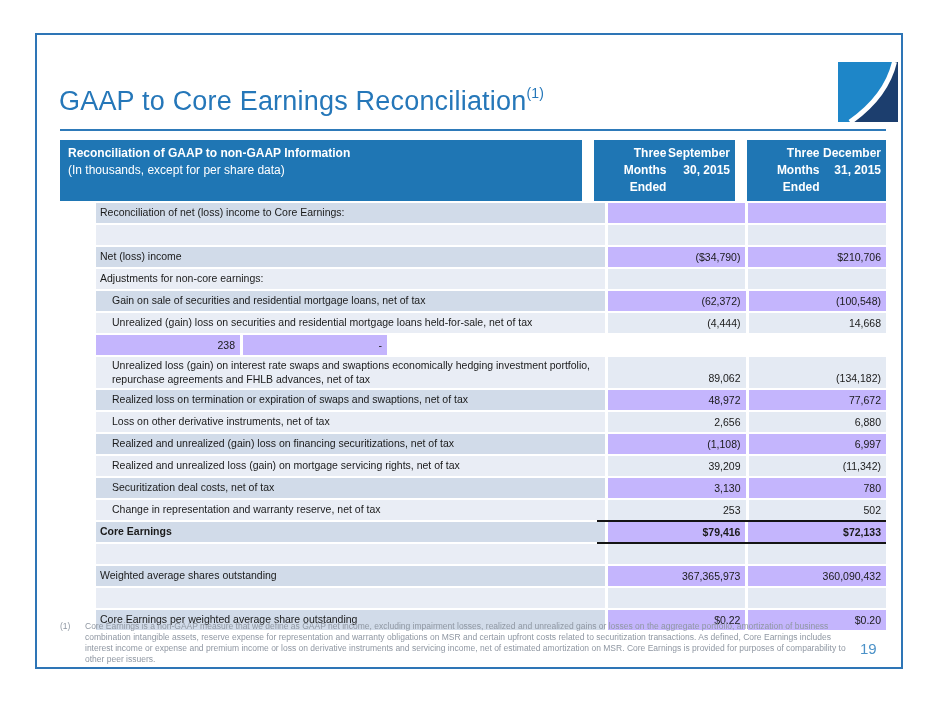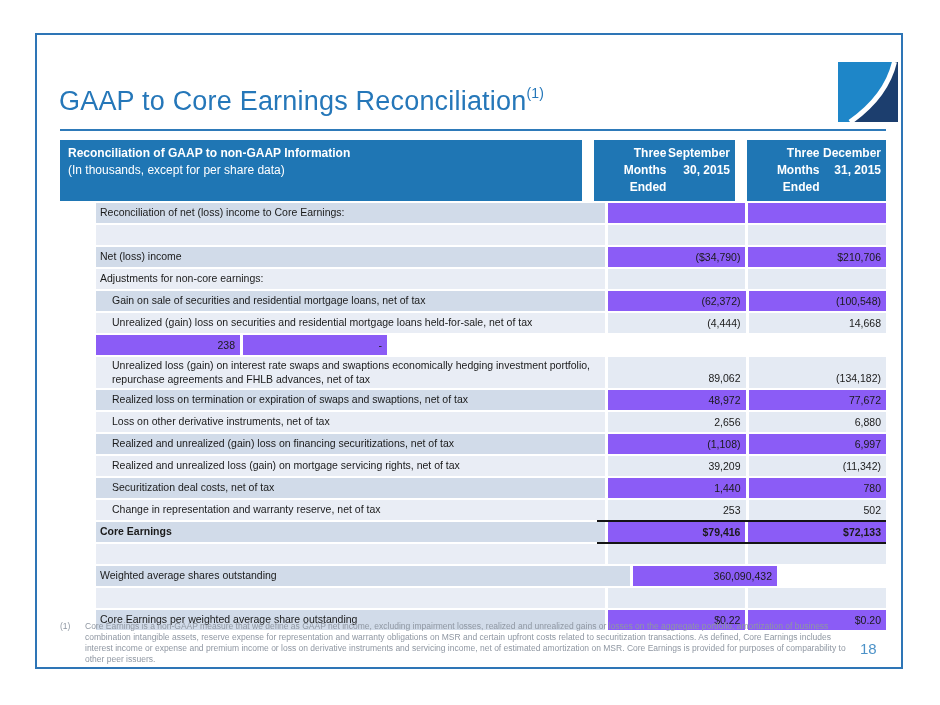--- a/index.html
+++ b/index.html
@@ -15,21 +15,21 @@
   .th-label{width:534px;padding:5px 8px;font-size:12px;line-height:17px;}
   .th-label .l1{font-weight:bold;}
   .th-col{width:144px;text-align:right;font-weight:bold;font-size:12px;line-height:17px;padding:5px 5px;display:flex;flex-direction:row;justify-content:center;}
   .th-col.c2{width:142px;}
   .trow{display:flex;gap:3px;margin-top:2px;min-height:20px;position:relative;padding-left:36px;}
   .cl{width:534px;box-sizing:border-box;padding:2px 6px 2px 4px;line-height:1.3;display:flex;align-items:center;}
   .cl.indent{padding-left:16px;}
   .cv{width:144px;box-sizing:border-box;padding:3px 5px;display:flex;align-items:flex-end;justify-content:flex-end;line-height:1.25;}
   .cv.c2{width:144px;}
   .dark .cl{background:#d1dbe9;}
-  .dark .cv{background:#8b5cf6;}
+  .dark .cv{background:#c4b5fd;}
   .light .cl{background:#e9edf5;}
   .light .cv{background:#e4eaf3;}
   .bold{font-weight:bold;border-radius:6px;}
   .total::before{content:"";position:absolute;left:537px;right:0;top:-2px;height:2px;background:#141414;}
   .total::after{content:"";position:absolute;left:537px;right:0;bottom:-2px;height:2px;background:#141414;}
   .footnote{position:absolute;left:60px;top:621px;width:792px;font-size:8.5px;line-height:11px;color:#8f97a2;}
   .footnote .marker{position:absolute;left:0;top:0;}
   .footnote .ftext{display:block;margin-left:25px;}
   .page-number{position:absolute;left:860px;top:640px;font-size:15px;color:#4c92c8;}
 </style>
@@ -120,53 +120,54 @@
         <div class="cv c1">(1,108)</div>
         <div class="cv c2">6,997</div>
       </div>
       <div class="trow light">
         <div class="cl indent">Realized and unrealized loss (gain) on mortgage servicing rights, net of tax</div>
         <div class="cv c1">39,209</div>
         <div class="cv c2">(11,342)</div>
       </div>
       <div class="trow dark">
         <div class="cl indent">Securitization deal costs, net of tax</div>
-        <div class="cv c1">1,440</div>
+        <div class="cv c1">3,130</div>
         <div class="cv c2">780</div>
       </div>
       <div class="trow light">
         <div class="cl indent">Change in representation and warranty reserve, net of tax</div>
         <div class="cv c1">253</div>
         <div class="cv c2">502</div>
       </div>
       <div class="trow dark total bold">
         <div class="cl">Core Earnings</div>
         <div class="cv c1">$79,416</div>
         <div class="cv c2">$72,133</div>
       </div>
       <div class="trow light">
         <div class="cl"></div>
         <div class="cv c1"></div>
         <div class="cv c2"></div>
       </div>
       <div class="trow dark">
         <div class="cl">Weighted average shares outstanding</div>
+        <div class="cv c1">367,365,973</div>
         <div class="cv c2">360,090,432</div>
       </div>
       <div class="trow light">
         <div class="cl"></div>
         <div class="cv c1"></div>
         <div class="cv c2"></div>
       </div>
       <div class="trow dark">
         <div class="cl">Core Earnings per weighted average share outstanding</div>
         <div class="cv c1">$0.22</div>
         <div class="cv c2">$0.20</div>
       </div>
     </div>
 </div>
 
 <div class="footnote">
   <span class="marker">(1)</span>
   <span class="ftext">Core Earnings is a non-GAAP measure that we define as GAAP net income, excluding impairment losses, realized and unrealized gains or losses on the aggregate portfolio, amortization of business combination intangible assets, reserve expense for representation and warranty obligations on MSR and certain upfront costs related to securitization transactions.  As defined, Core Earnings includes interest income or expense and premium income or loss on derivative instruments and servicing income, net of estimated amortization on MSR.  Core Earnings is provided for purposes of comparability to other peer issuers.</span>
 </div>
 
-<div class="page-number">18</div>
+<div class="page-number">19</div>
 
 </body></html>

